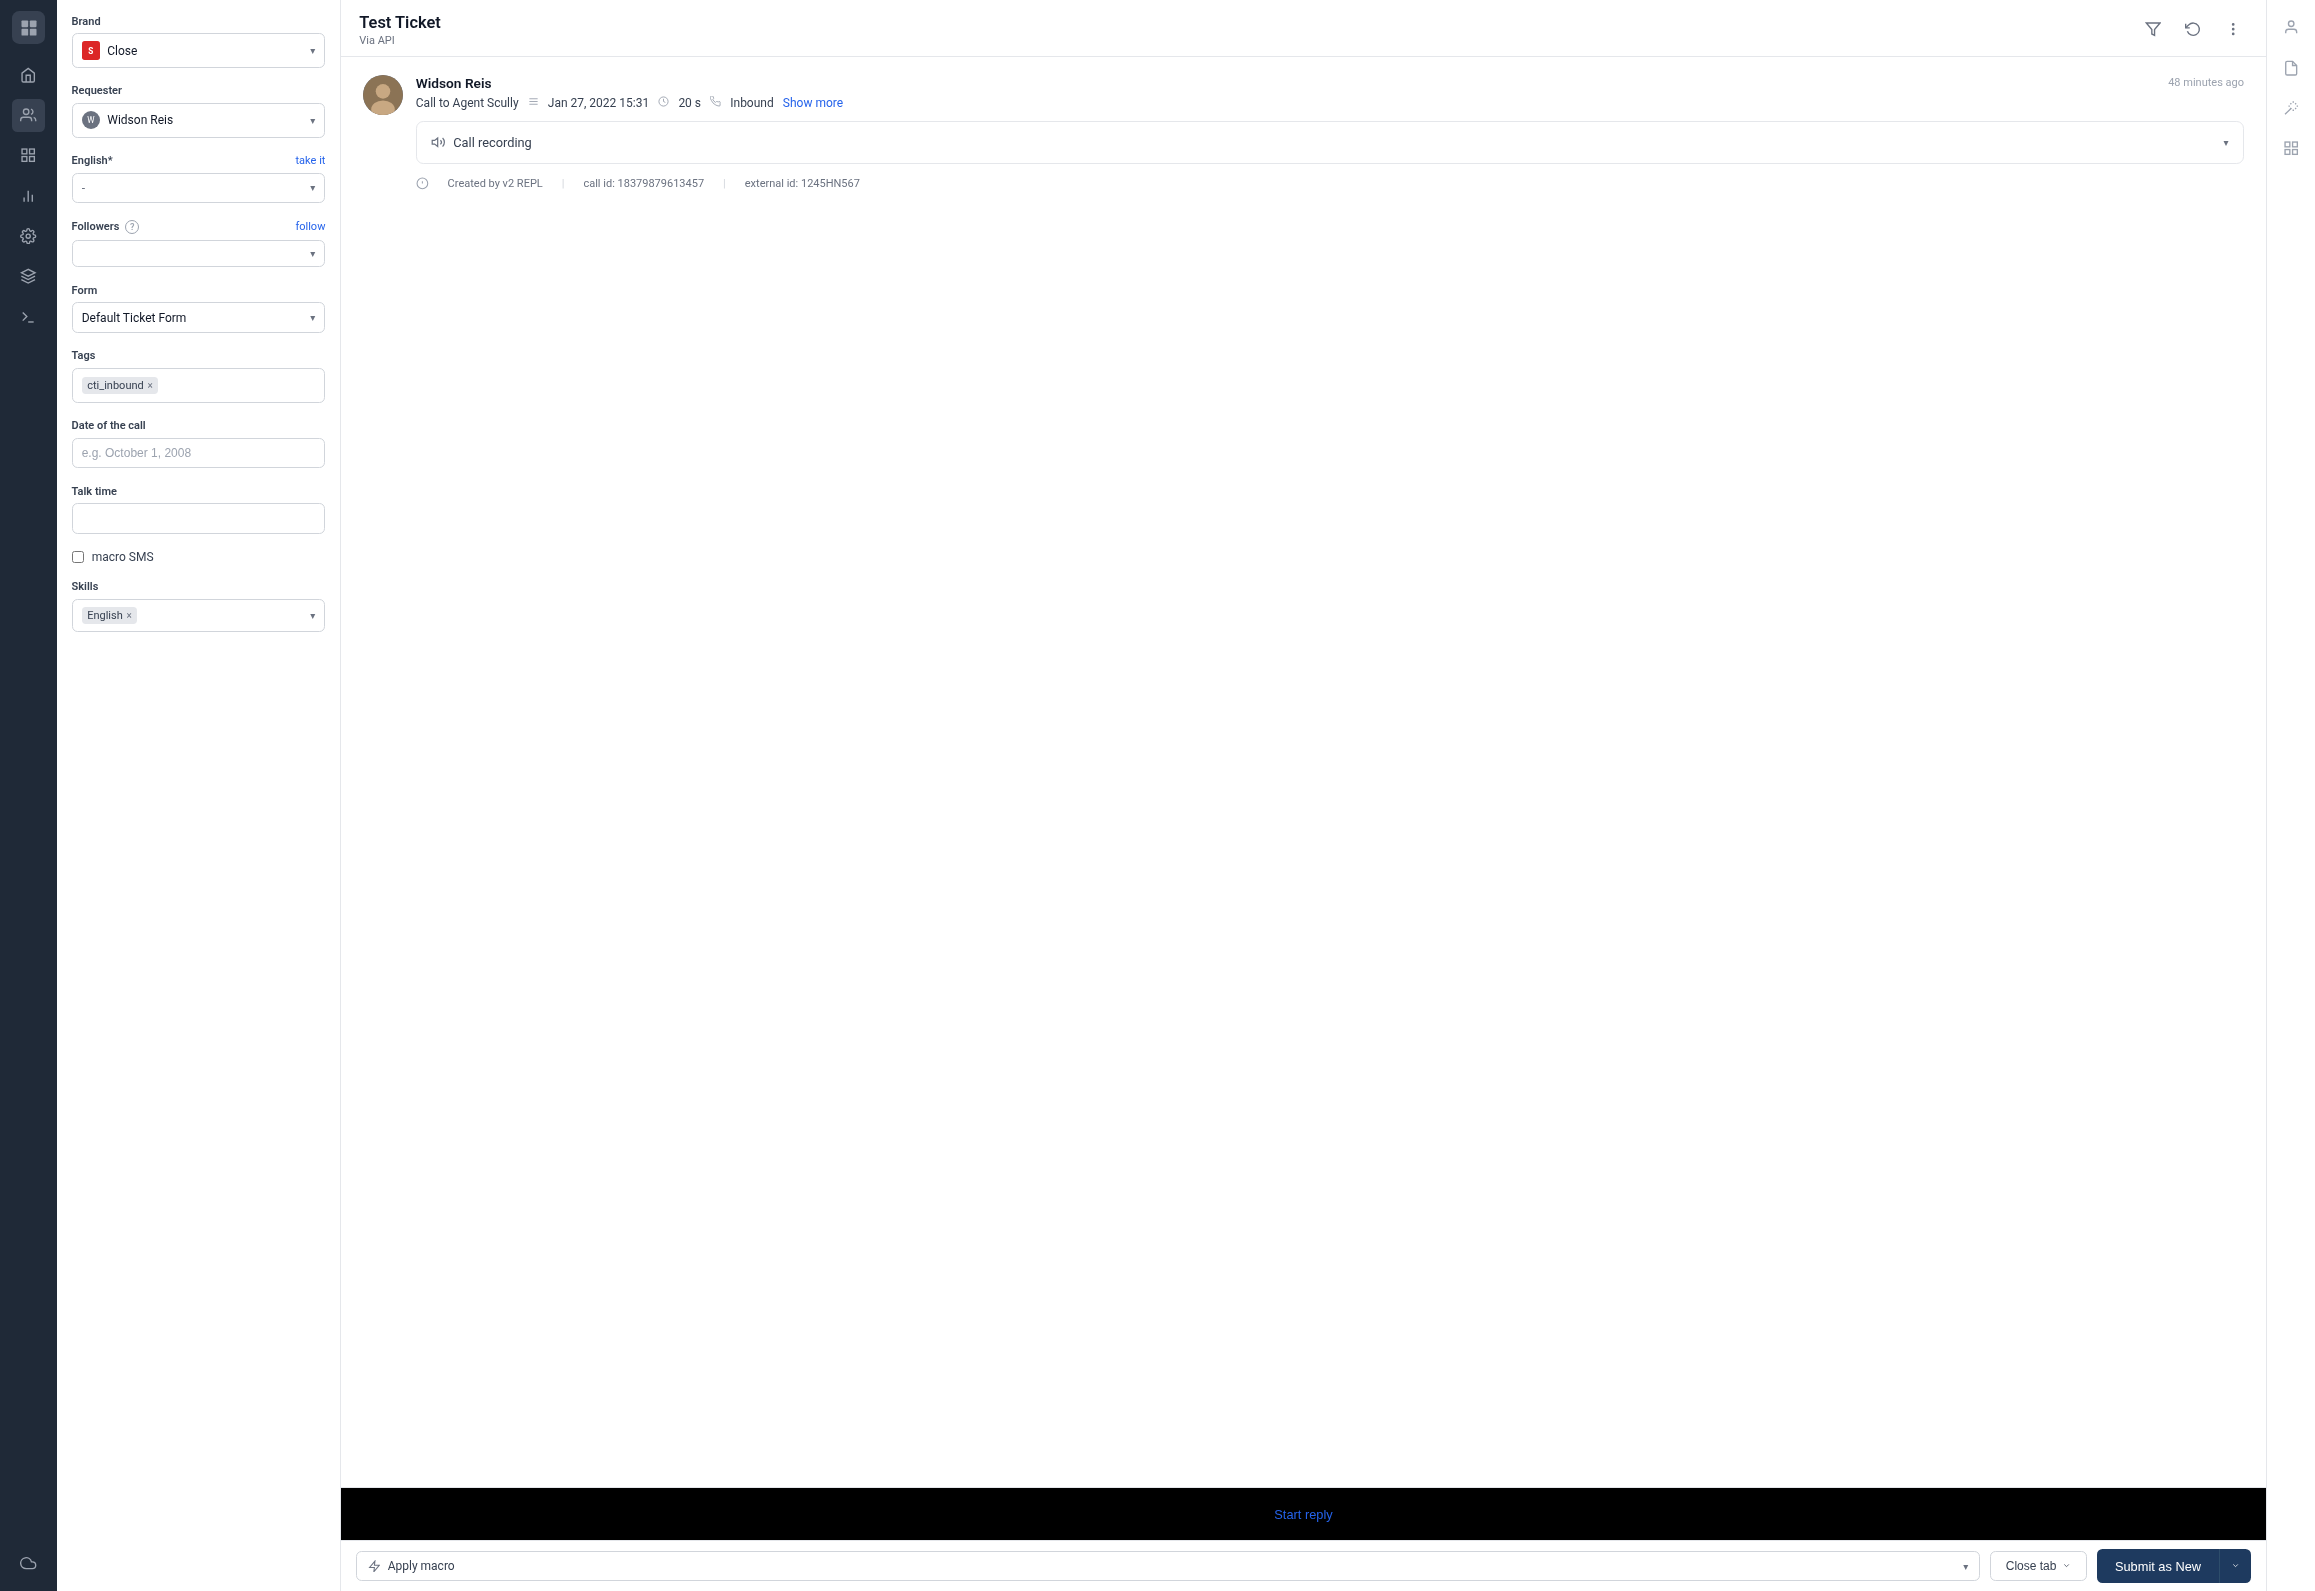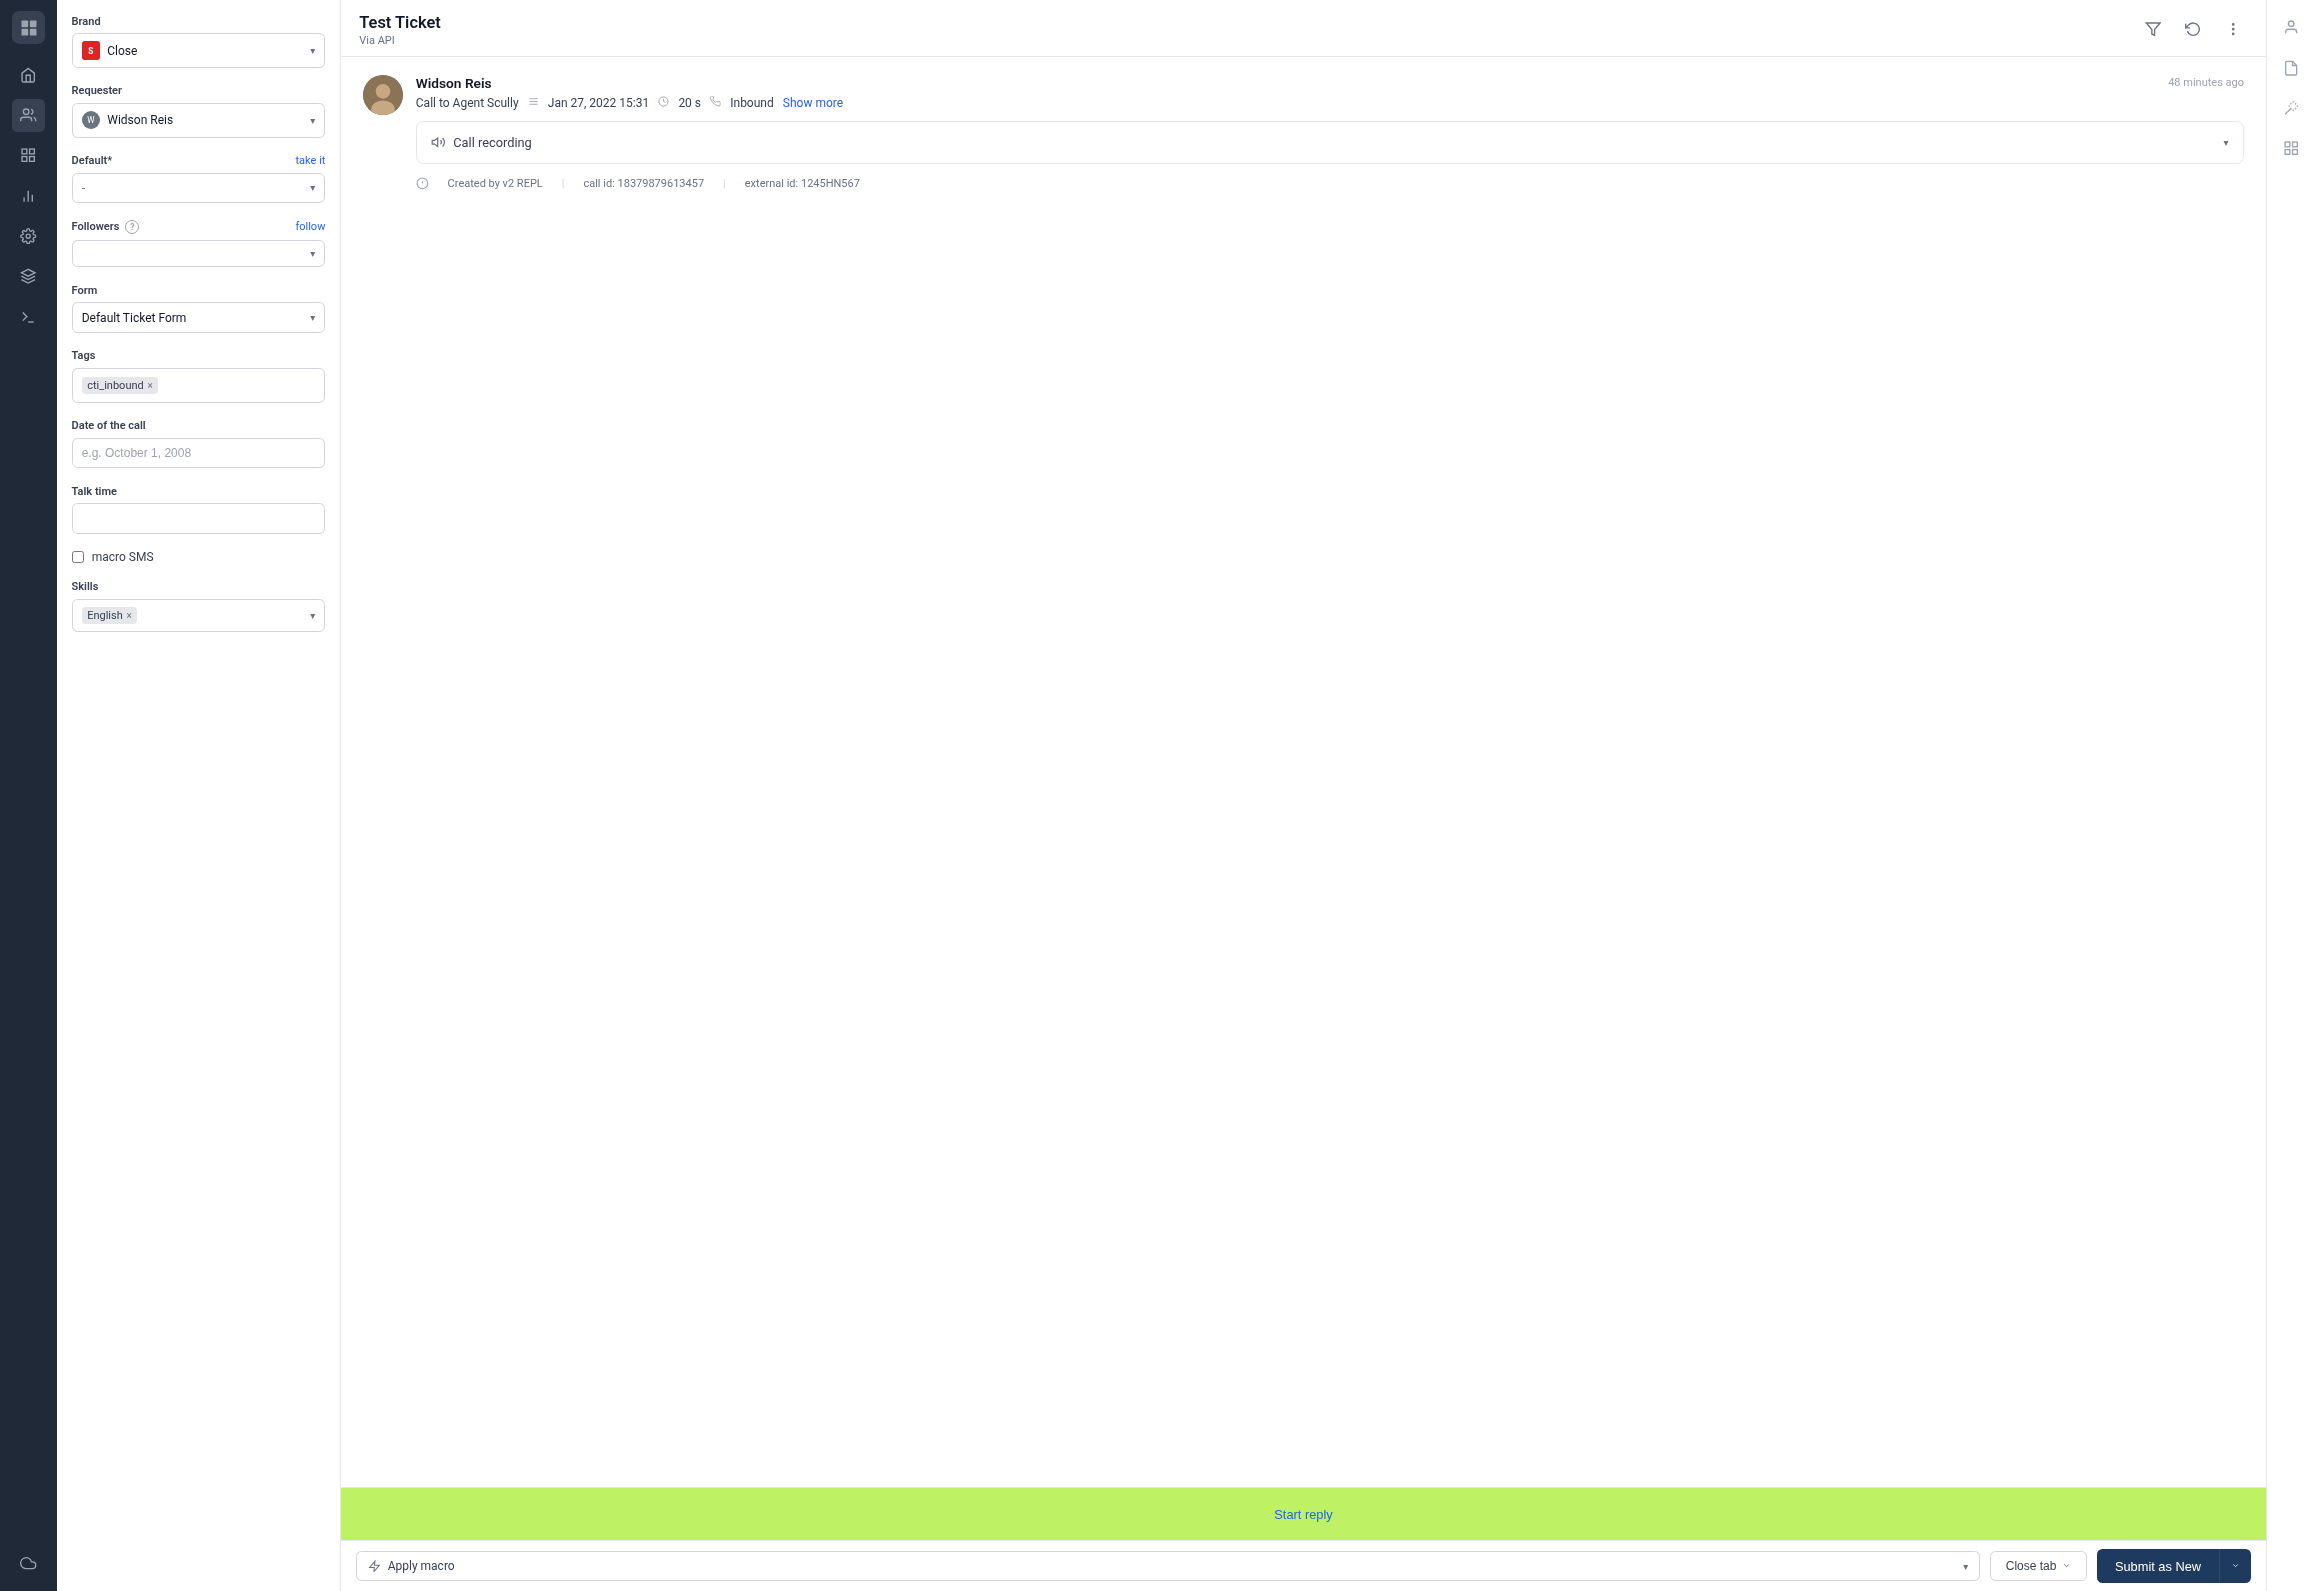--- a/index.html
+++ b/index.html
@@ -260,21 +260,21 @@
       align-items: center;
       gap: 19px;
       font-size: 11px;
       color: #6b7280;
       margin-top: 3.7px;
     }
     .pipe { color: #d1d5db; }
 
     .reply-area {
       border-top: 0.9px solid #e5e7eb;
-      background: #bef264;
+      background: #000000;
     }
     .start-reply-btn {
       width: 100%;
       padding: 18.3px;
       text-align: center;
       color: #2563eb;
       cursor: pointer;
       font-size: 12.8px;
       border: none;
       background: none;
@@ -455,21 +455,21 @@
       <div class="select-left">
         <div class="avatar-small">W</div>
         <span>Widson Reis</span>
       </div>
       <span class="chevron-down">▾</span>
     </div>
   </div>
 
   <div class="sidebar-field">
     <div class="sidebar-label">
-      <span>Default*</span>
+      <span>English*</span>
       <span class="label-action">take it</span>
     </div>
     <div class="sidebar-select">
       <span class="dash-text">-</span>
       <span class="chevron-down">▾</span>
     </div>
   </div>
 
   <div class="sidebar-field">
     <div class="sidebar-label">

